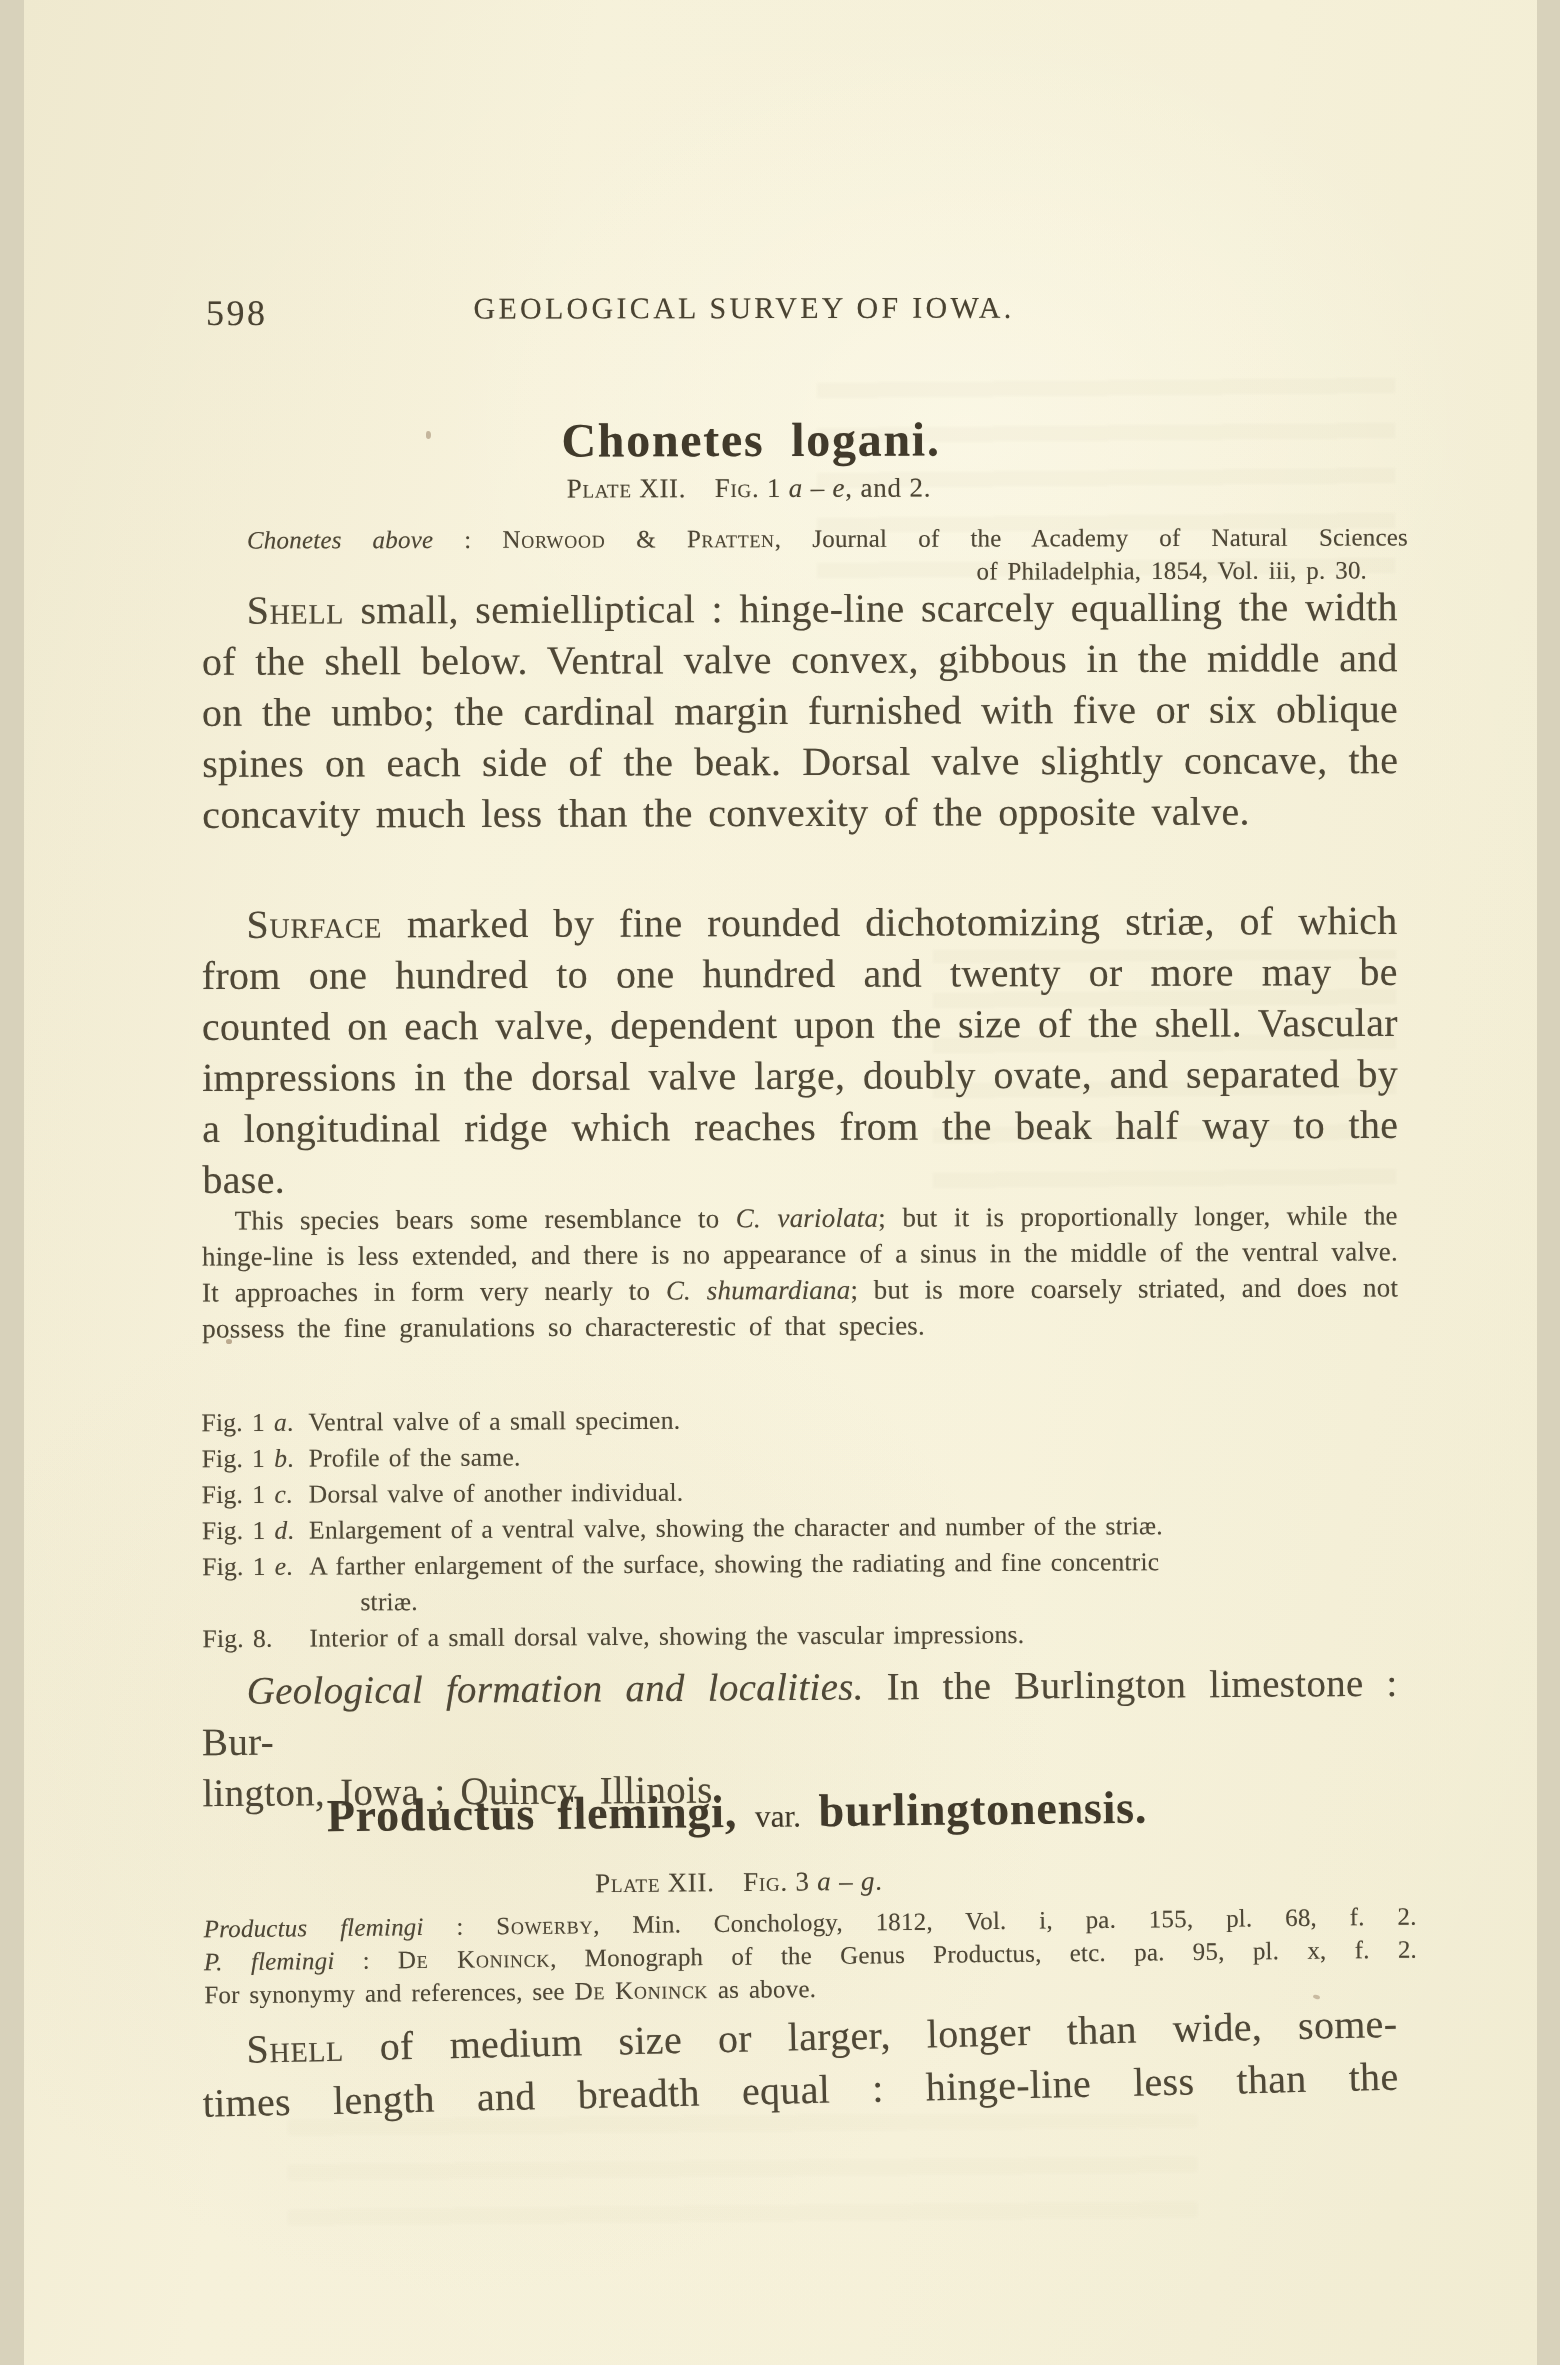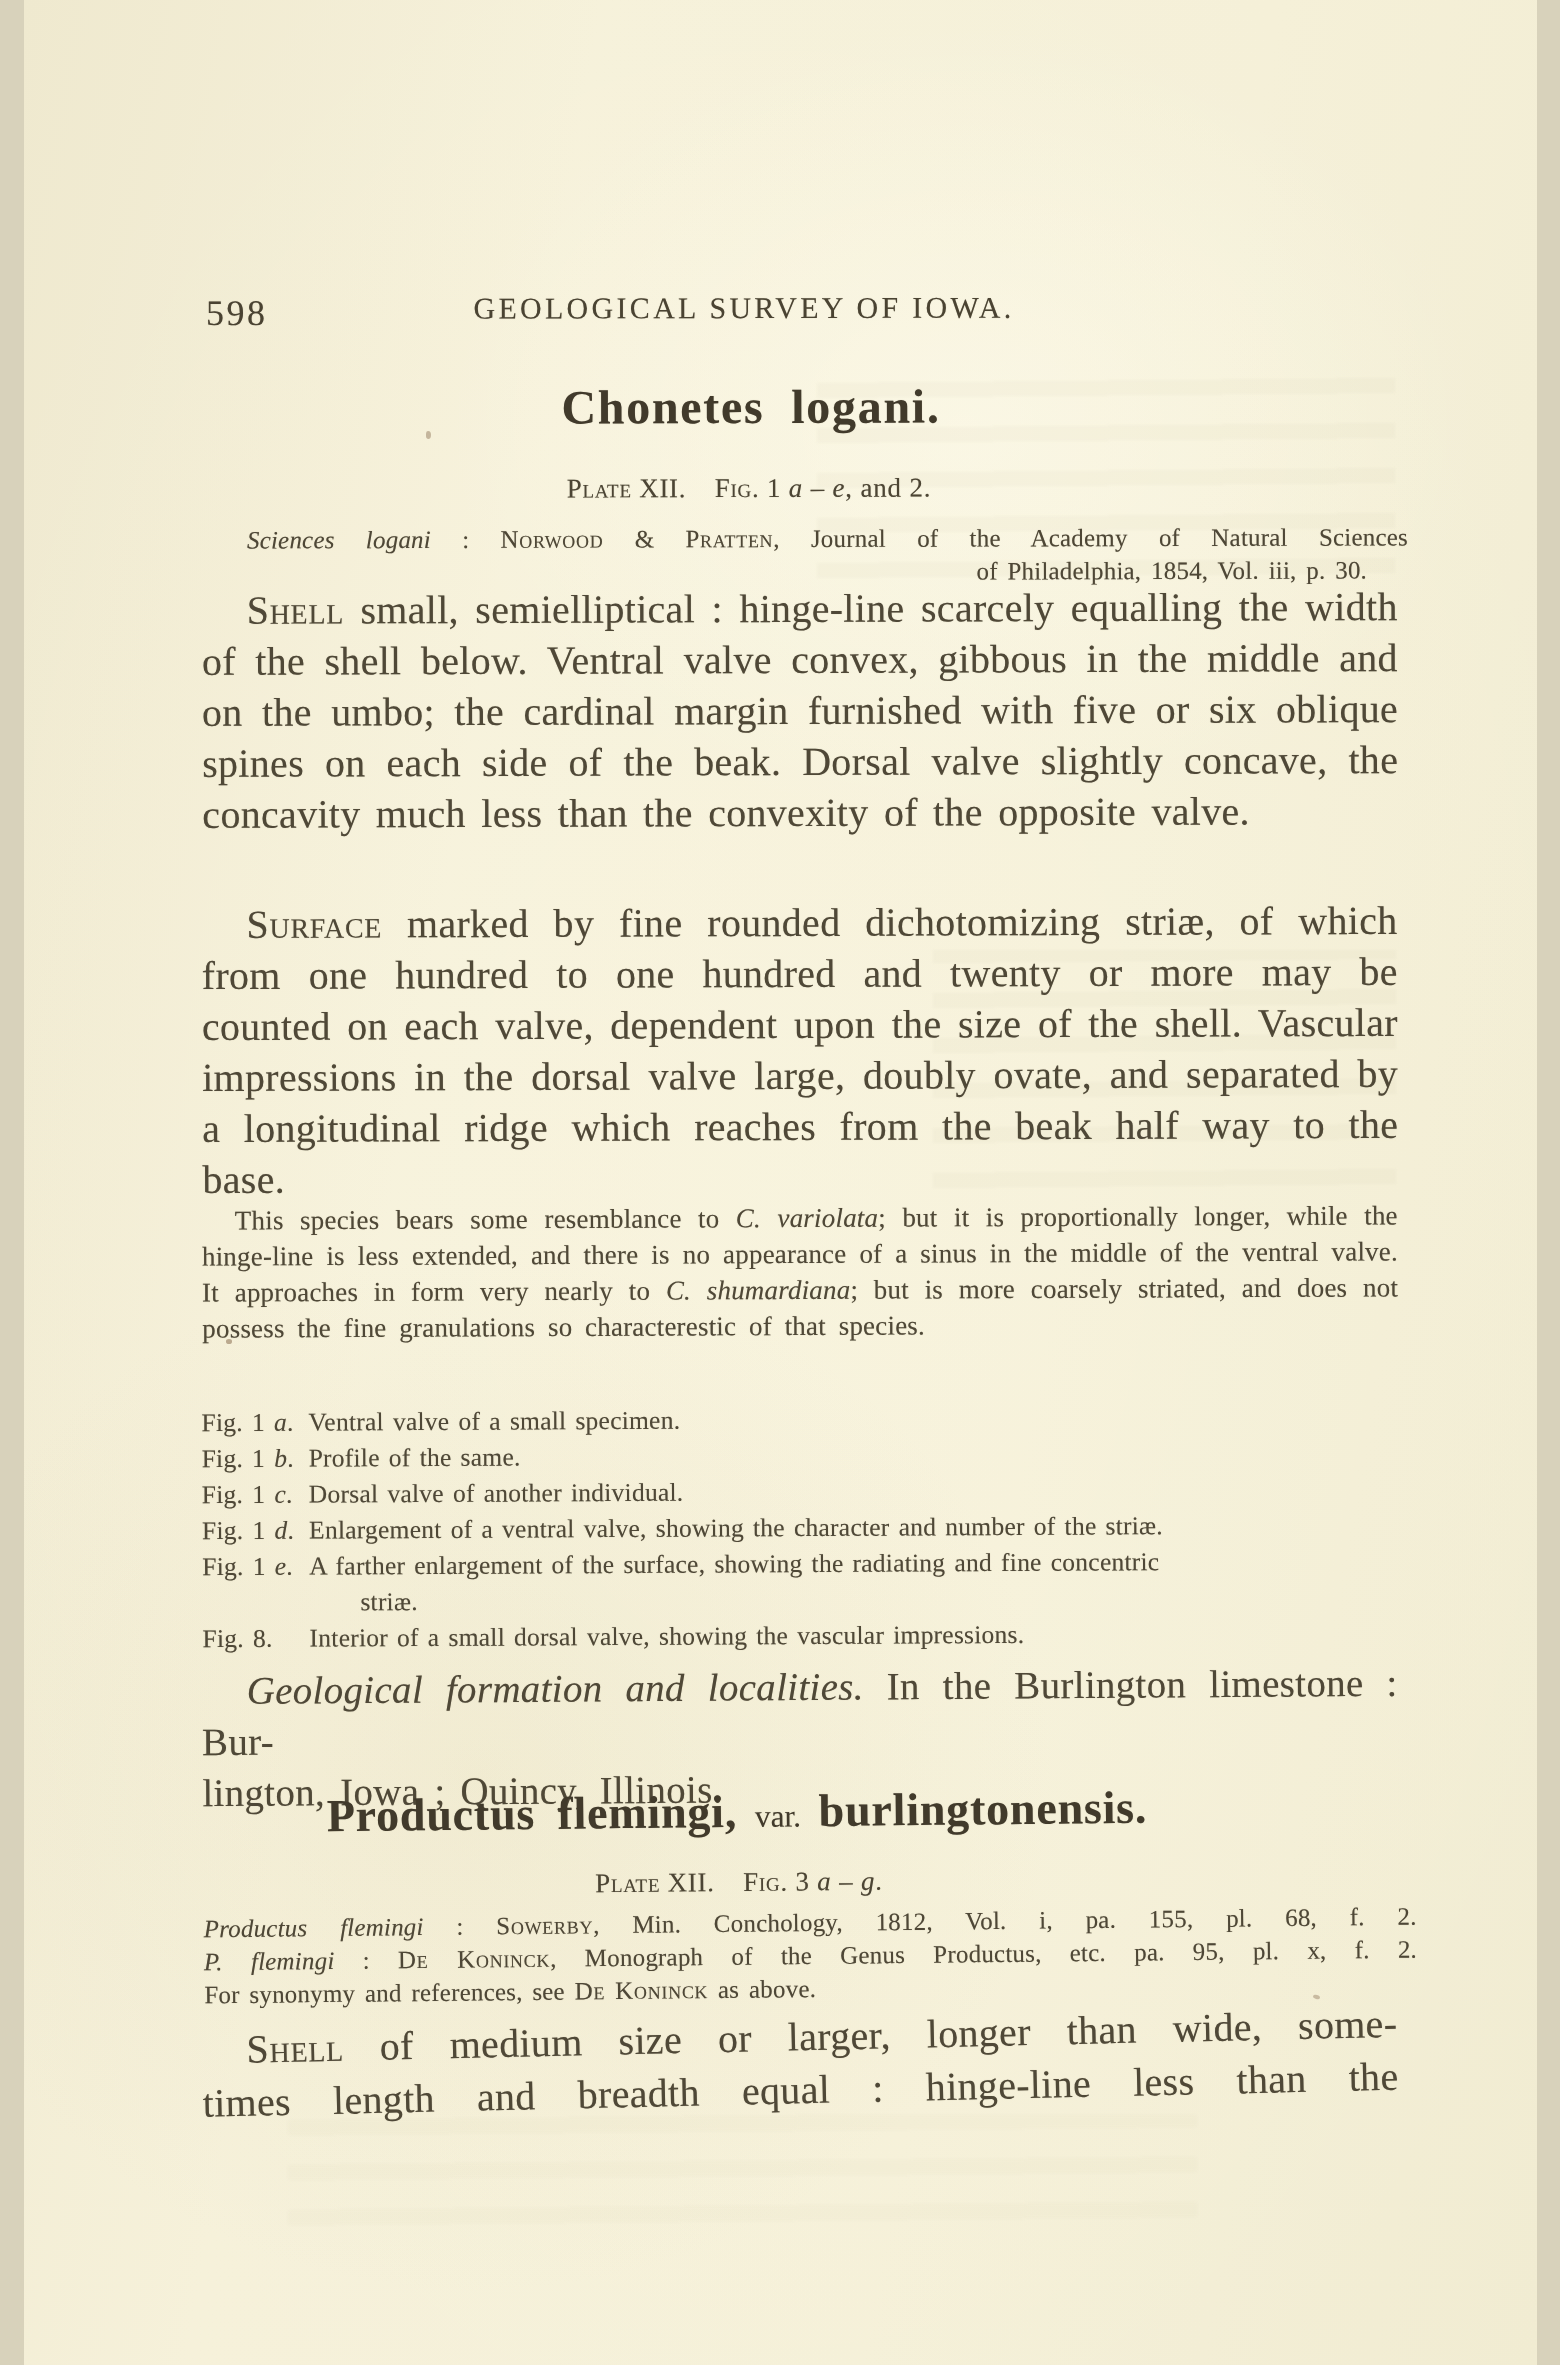--- a/index.html
+++ b/index.html
@@ -19,21 +19,21 @@
   }
   .sc{font-variant:small-caps;letter-spacing:0.7px;}
   .i{font-style:italic;}
   .var{font-size:0.68em;font-weight:400;letter-spacing:0;}
   .jl{text-align:justify;text-align-last:justify;}
 
   .header-row{position:absolute;top:291px;left:0;width:1561px;height:50px;transform:rotate(-0.1deg);}
   .pagenum{position:absolute;left:182px;top:0;font-size:36px;letter-spacing:2.5px;color:#4a4332;}
   .runhead{position:absolute;left:720px;top:0;transform:translateX(-50%);font-size:30px;letter-spacing:3.3px;white-space:nowrap;color:#4a4332;}
 
-  .title1{position:absolute;top:379px;left:727px;transform:translateX(-50%) rotate(-0.15deg);
+  .title1{position:absolute;top:412px;left:727px;transform:translateX(-50%) rotate(-0.15deg);
     font-size:48px;font-weight:bold;letter-spacing:1.7px;word-spacing:13.2px;white-space:nowrap;color:#413a2b;margin:0;}
   .platecap{font-size:27px;letter-spacing:0.8px;white-space:nowrap;color:#4c4534;}
   .plate1{position:absolute;top:473px;left:725px;transform:translateX(-50%) rotate(-0.15deg);text-align:center;}
   .cite{font-size:25px;line-height:33px;letter-spacing:0.2px;word-spacing:3.3px;color:#4e4736;}
   .cite1{position:absolute;top:522px;left:178px;width:1206px;transform:rotate(-0.15deg);}
   .cite1 .l1{padding-left:45px;}
   .cite1 .l2{text-align:right;padding-right:41px;}
 
   .body{position:absolute;left:178px;width:1196px;margin:0;
     font-size:40px;line-height:51px;text-align:justify;
@@ -90,21 +90,21 @@
   <div class="header-row">
     <div class="pagenum">598</div>
     <div class="runhead">GEOLOGICAL SURVEY OF IOWA.</div>
   </div>
 
   <h1 class="title1">Chonetes logani.</h1>
 
   <div class="platecap plate1"><span class="sc">Plate XII.</span><span>  </span><span class="sc">Fig.</span><span> 1 </span><span class="i">a</span><span> – </span><span class="i">e</span><span>, and 2.</span></div>
 
   <div class="cite cite1">
-    <div class="l1 jl"><span class="i">Sciences logani</span><span> : </span><span class="sc">Norwood</span><span> &amp; </span><span class="sc">Pratten</span><span>, Journal of the Academy of Natural Sciences</span></div>
+    <div class="l1 jl"><span class="i">Chonetes above</span><span> : </span><span class="sc">Norwood</span><span> &amp; </span><span class="sc">Pratten</span><span>, Journal of the Academy of Natural Sciences</span></div>
     <div class="l2">of Philadelphia, 1854, Vol. iii, p. 30.</div>
   </div>
 
   <p class="body para1"><span class="sc">Shell</span><span> small, semielliptical : hinge-line scarcely equalling the width of the shell below. Ventral valve convex, gibbous in the middle and on the umbo; the cardinal margin furnished with five or six oblique spines on each side of the beak. Dorsal valve slightly concave, the concavity much less than the convexity of the opposite valve.</span></p>
 
   <p class="body para2"><span class="sc">Surface</span><span> marked by fine rounded dichotomizing striæ, of which from one hundred to one hundred and twenty or more may be counted on each valve, dependent upon the size of the shell. Vascular impressions in the dorsal valve large, doubly ovate, and separated by a longitudinal ridge which reaches from the beak half way to the base.</span></p>
 
   <p class="smallpara"><span>This species bears some resemblance to </span><span class="i">C. variolata</span><span>; but it is proportionally longer, while the hinge-line is less extended, and there is no appearance of a sinus in the middle of the ventral valve. It approaches in form very nearly to </span><span class="i">C. shumardiana</span><span>; but is more coarsely striated, and does not possess the fine granulations so characterestic of that species.</span></p>
 
   <div class="figs">

